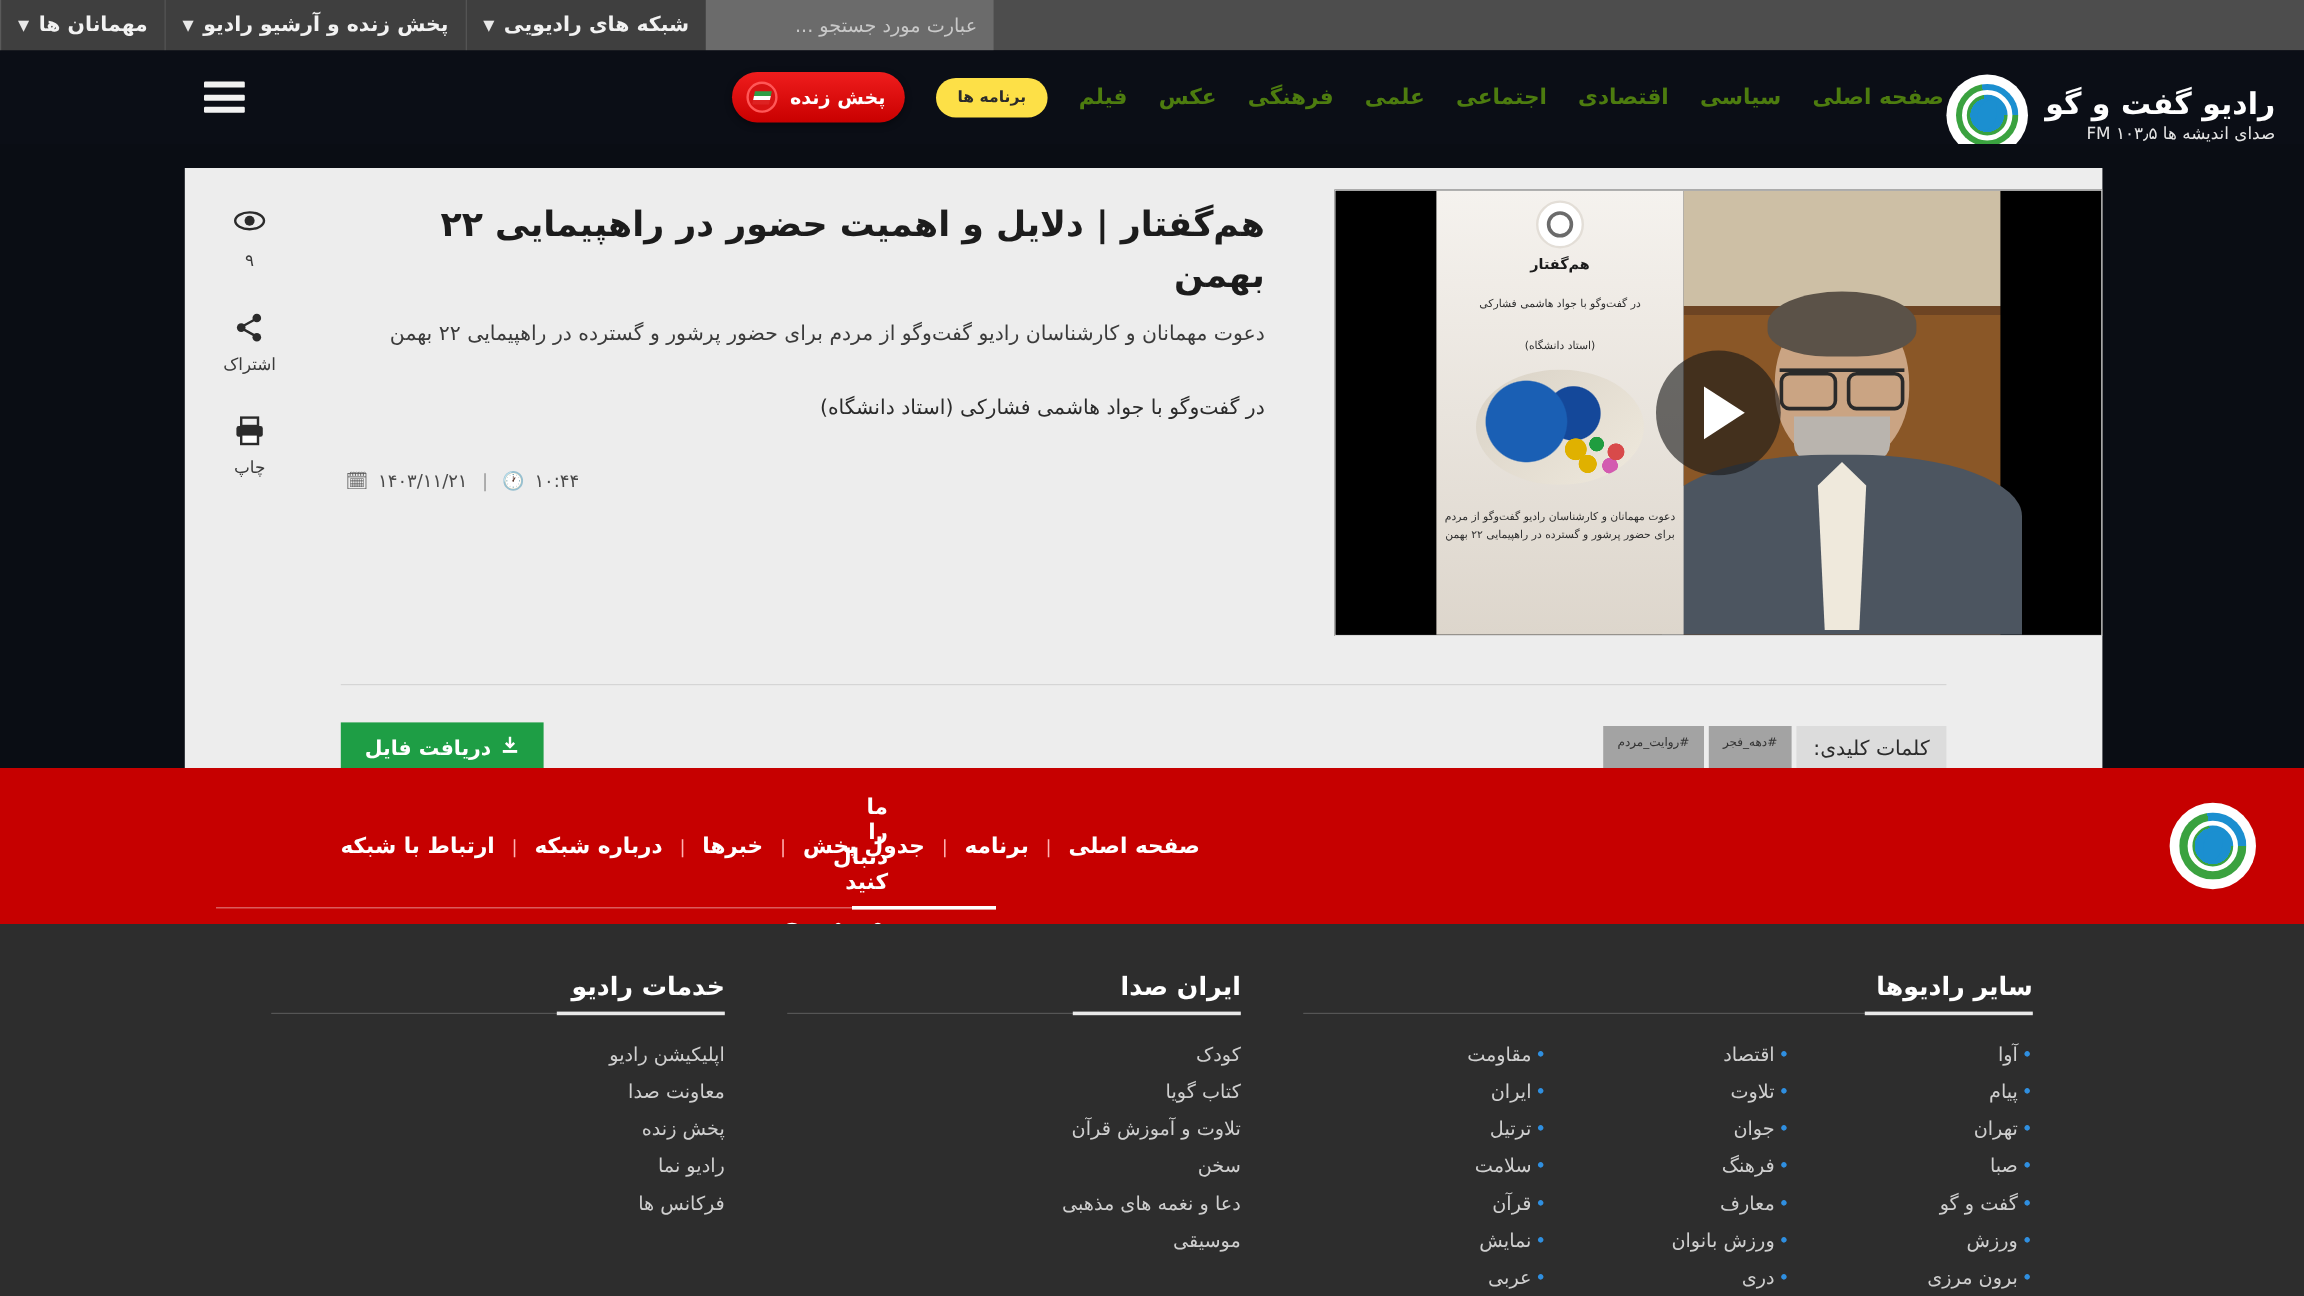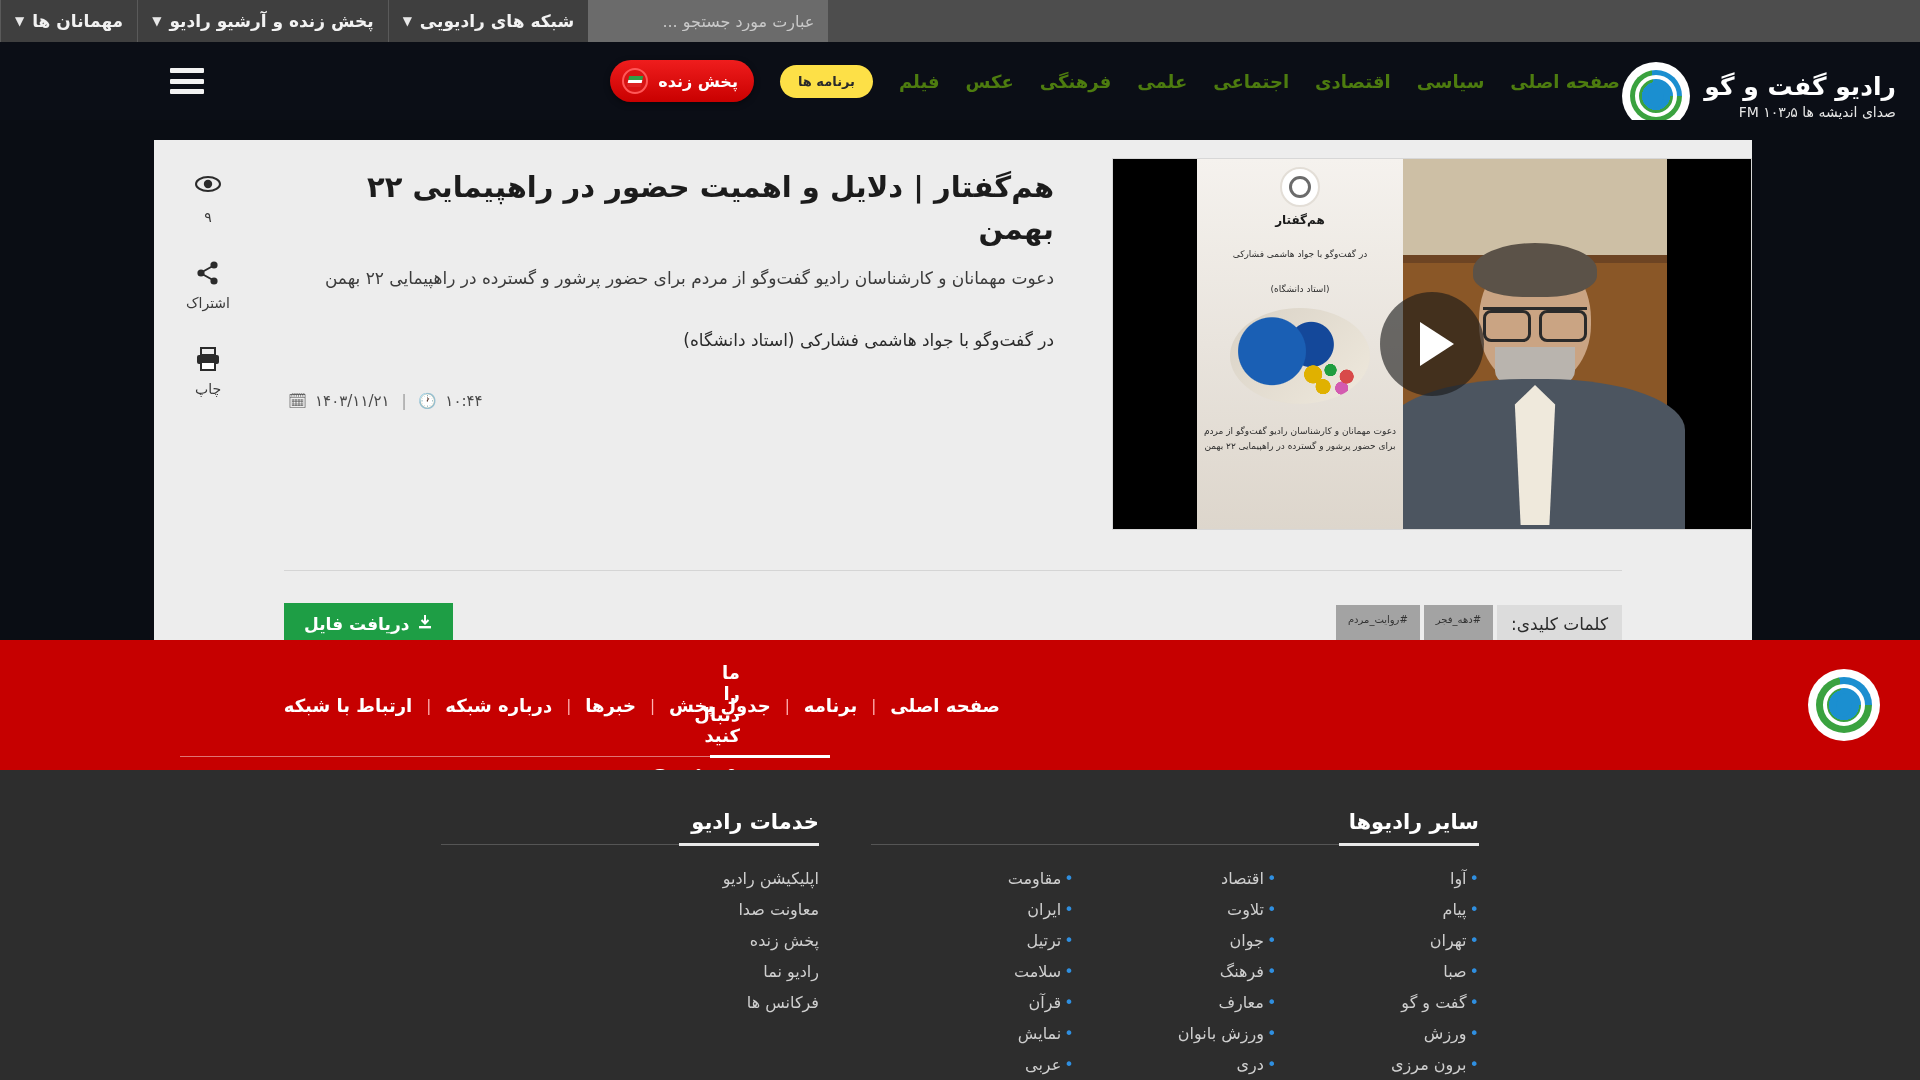--- a/index.html
+++ b/index.html
@@ -610,20 +610,30 @@
           <div class="flink"><span class="dot">•</span><span>ایران</span></div>
           <div class="flink"><span class="dot">•</span><span>ترتیل</span></div>
           <div class="flink"><span class="dot">•</span><span>سلامت</span></div>
           <div class="flink"><span class="dot">•</span><span>قرآن</span></div>
           <div class="flink"><span class="dot">•</span><span>نمایش</span></div>
           <div class="flink"><span class="dot">•</span><span>عربی</span></div>
         </div>
       </div>
     </div>
 
+    <div class="fcol iran">
+      <div class="fcol-h">ایران صدا</div>
+      <div class="fcol-rule"></div>
+      <div class="flink plain">کودک</div>
+      <div class="flink plain">کتاب گویا</div>
+      <div class="flink plain">تلاوت و آموزش قرآن</div>
+      <div class="flink plain">سخن</div>
+      <div class="flink plain">دعا و نغمه های مذهبی</div>
+      <div class="flink plain">موسیقی</div>
+    </div>
 
     <div class="fcol serv">
       <div class="fcol-h">خدمات رادیو</div>
       <div class="fcol-rule"></div>
       <div class="flink plain">اپلیکیشن رادیو</div>
       <div class="flink plain">معاونت صدا</div>
       <div class="flink plain">پخش زنده</div>
       <div class="flink plain">رادیو نما</div>
       <div class="flink plain">فرکانس ها</div>
     </div>

